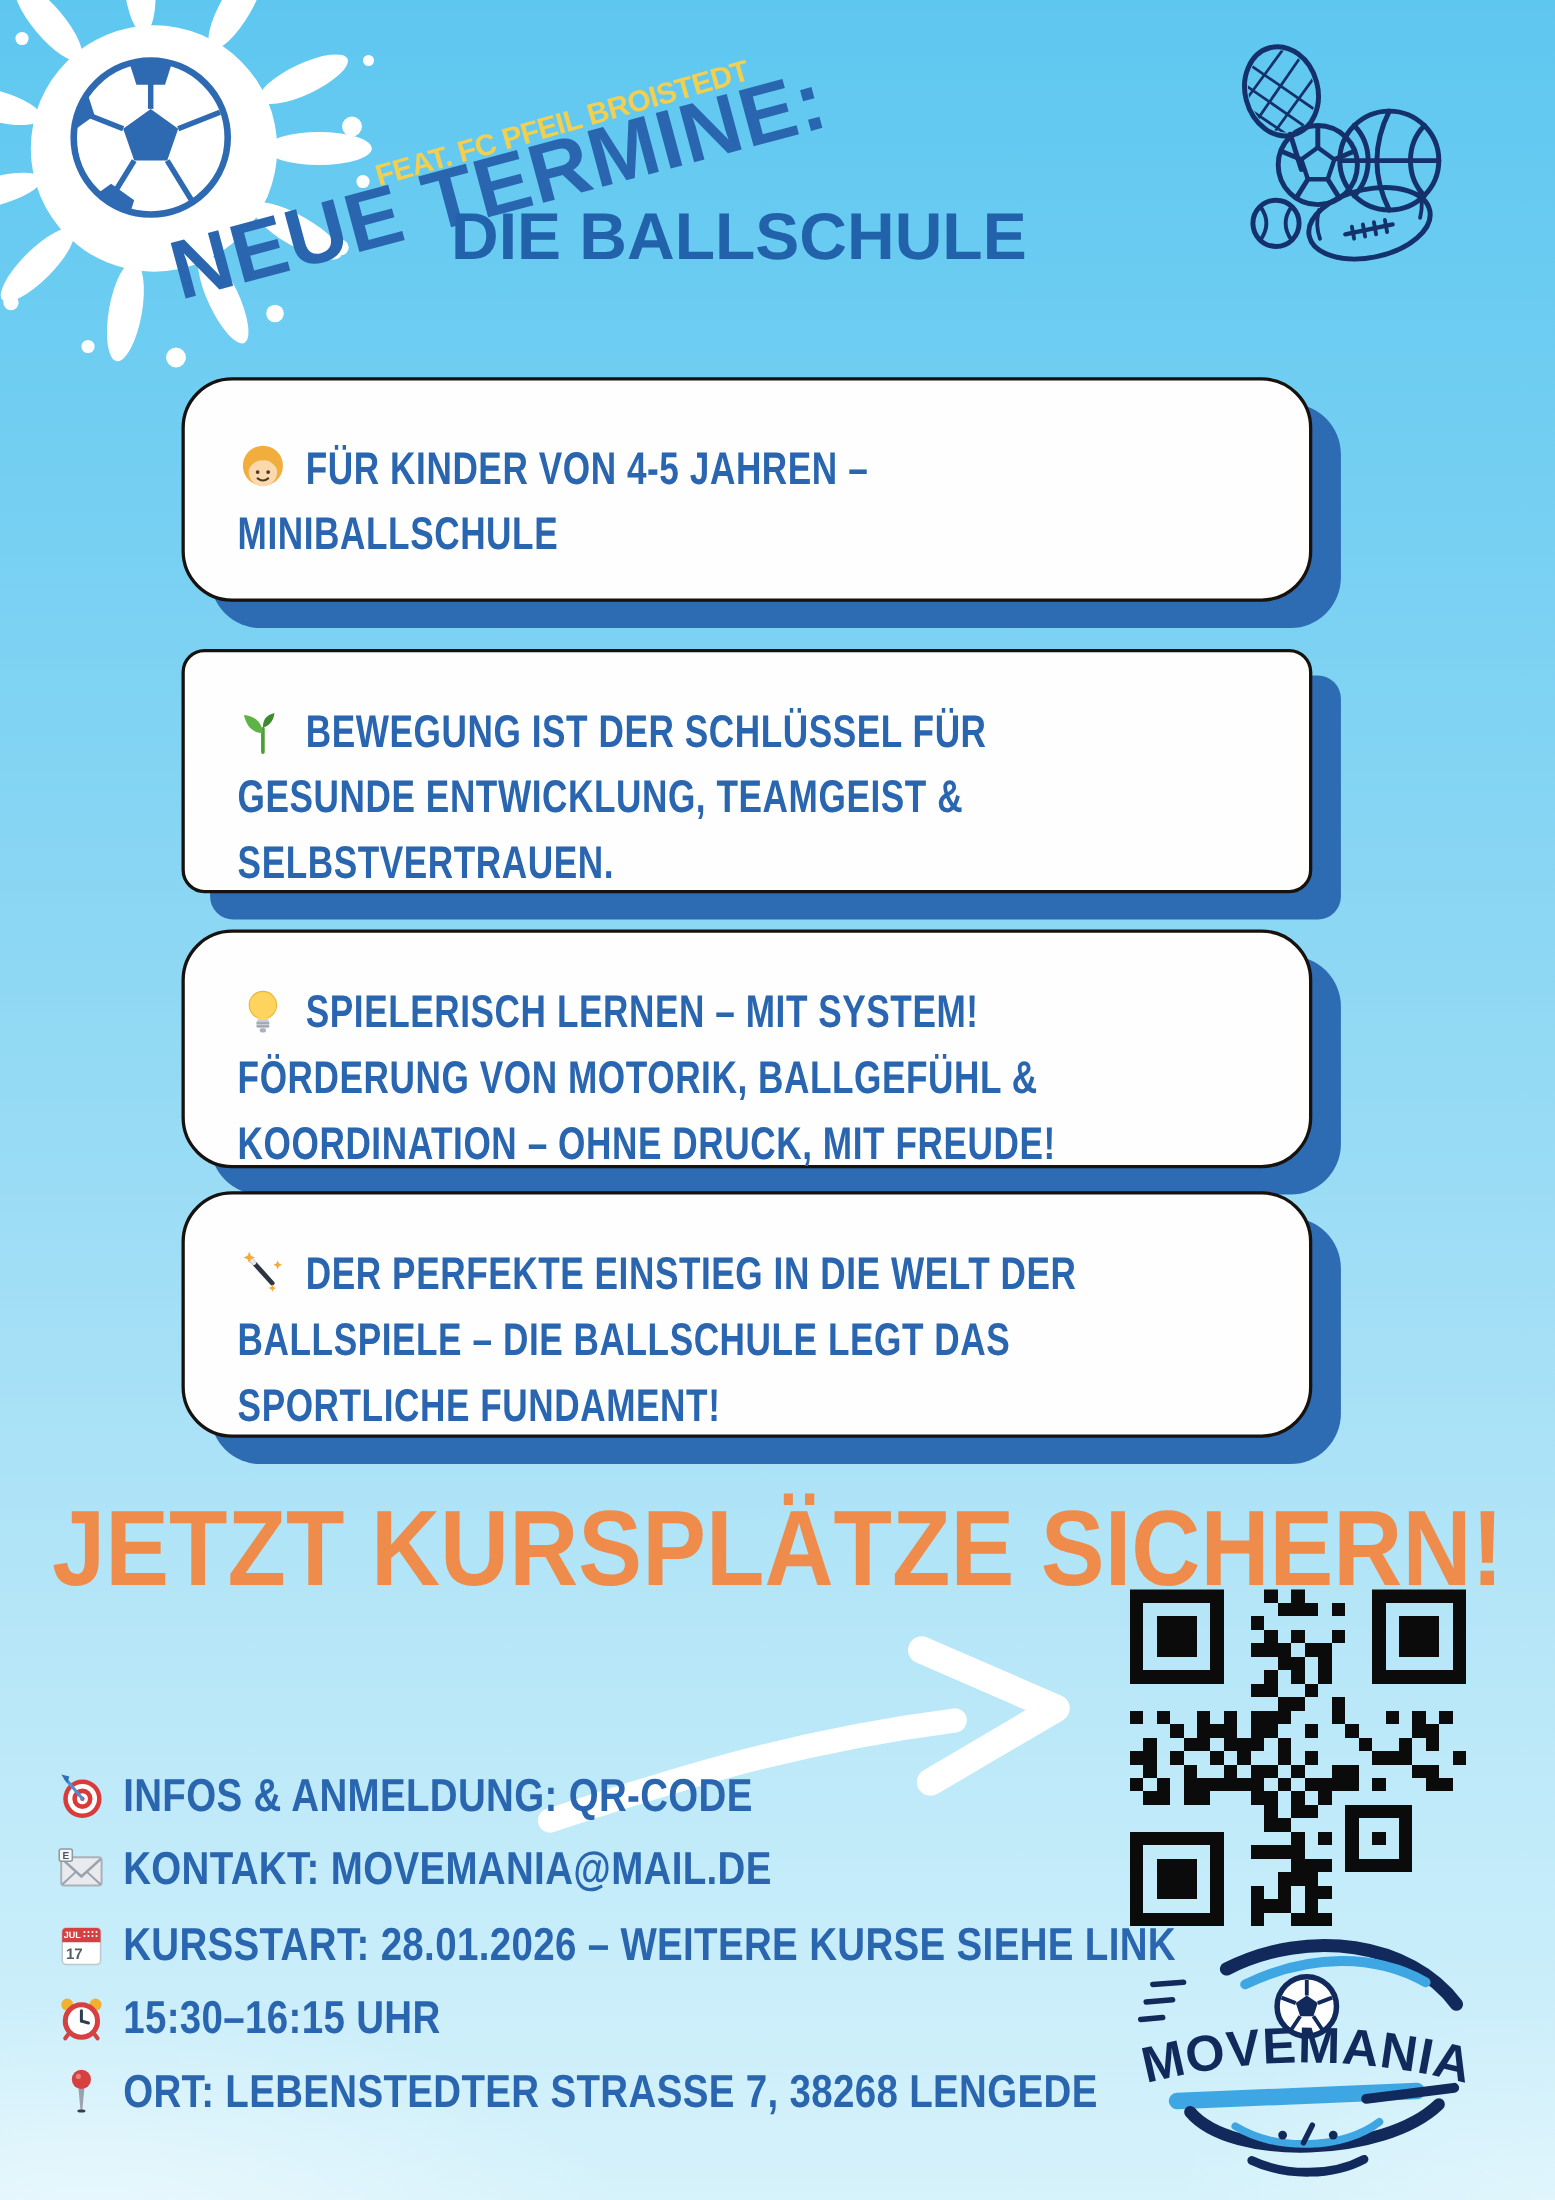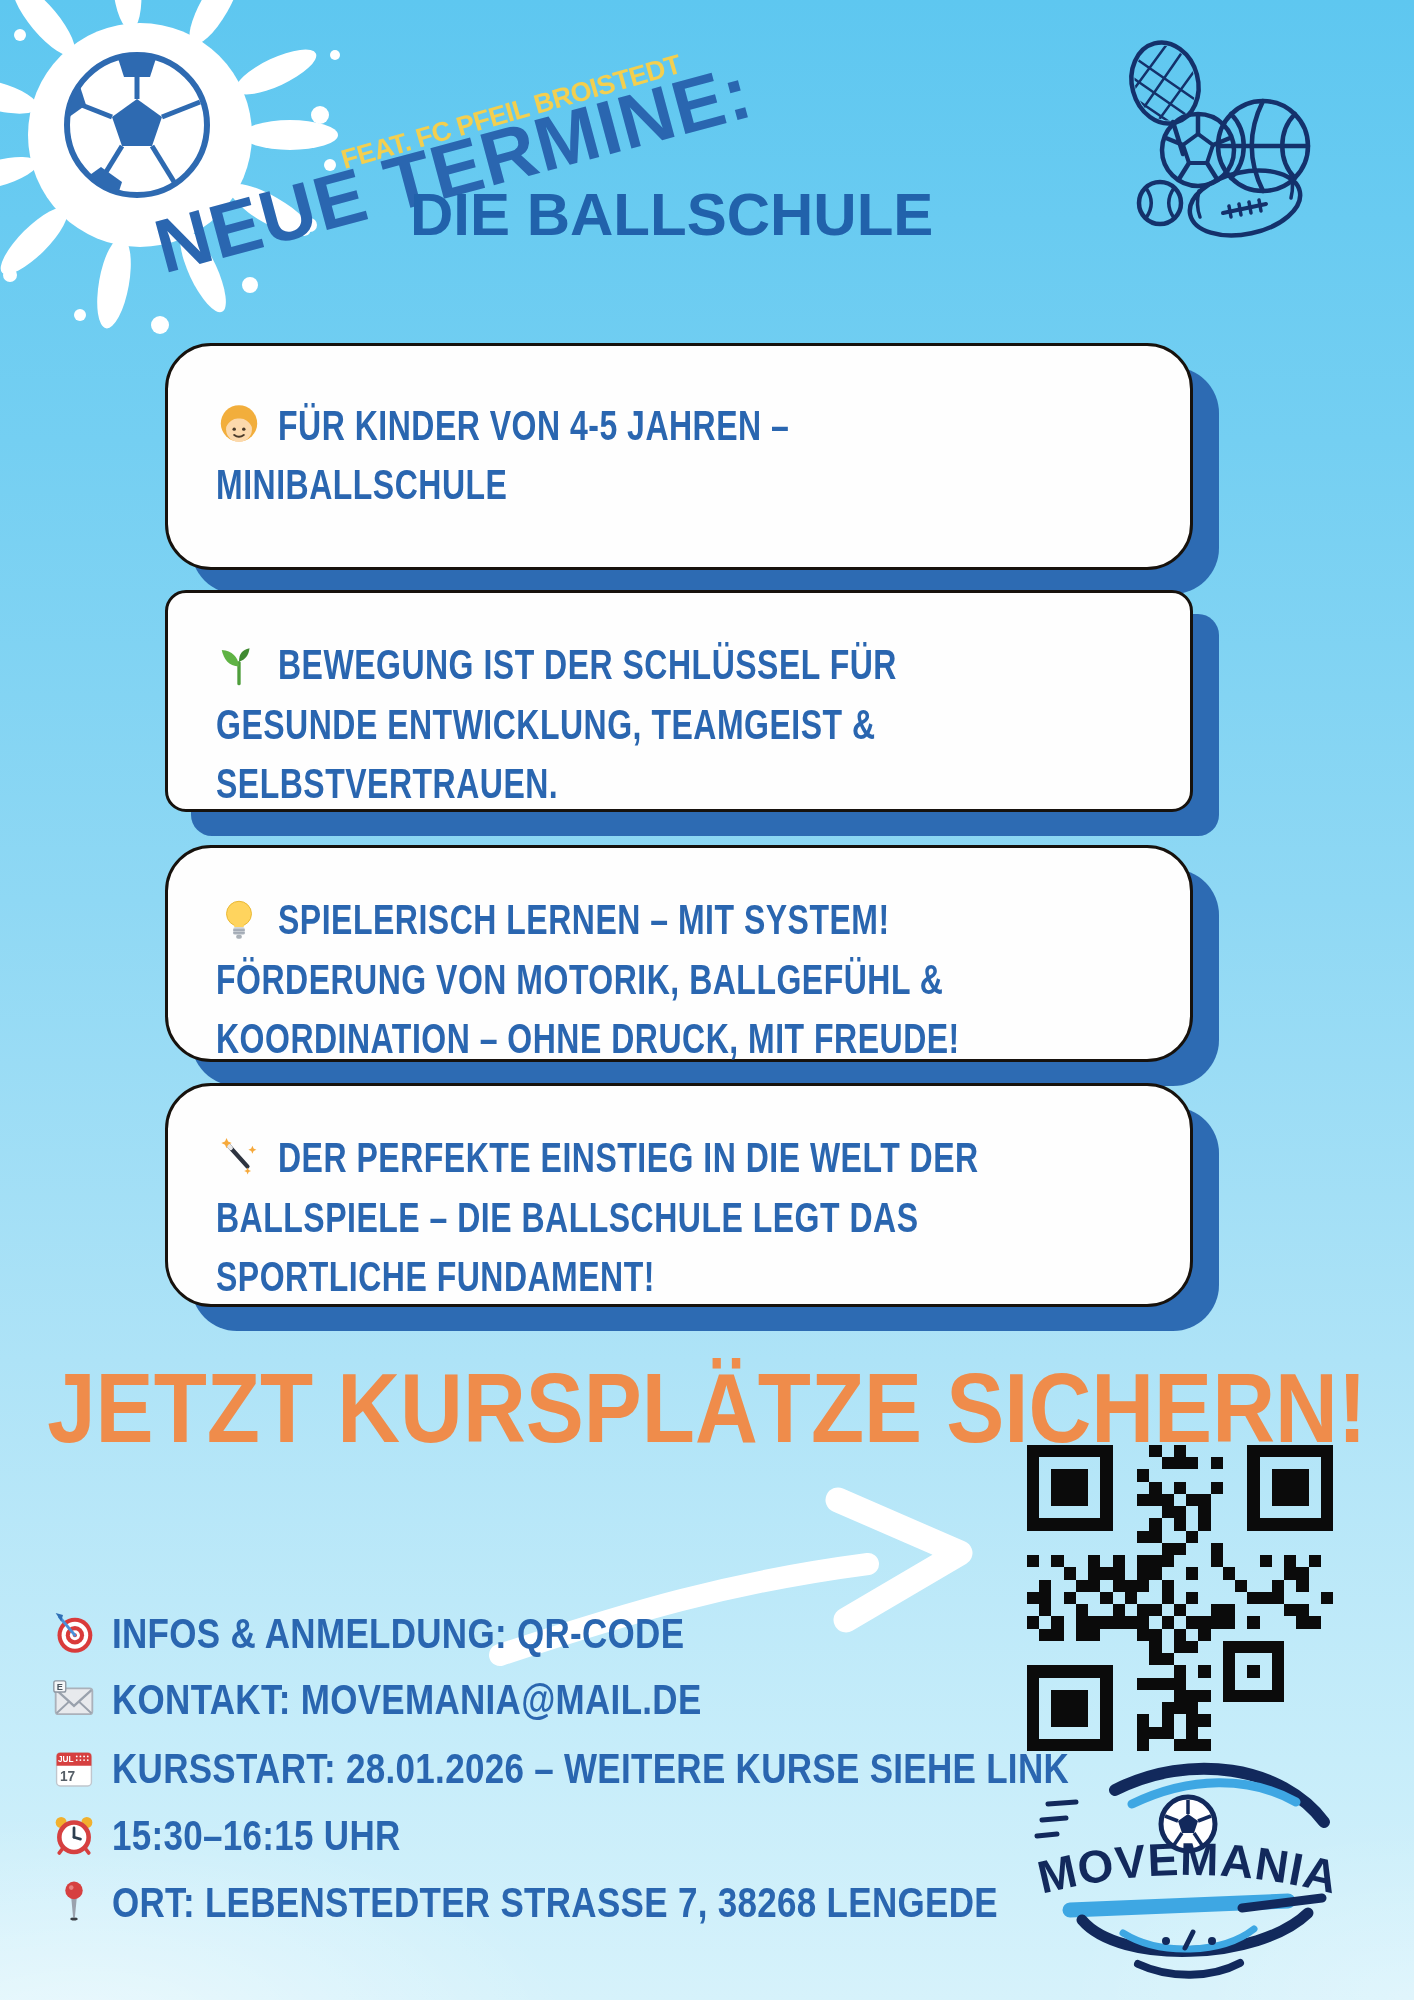--- a/index.html
+++ b/index.html
@@ -15,21 +15,21 @@
   
   .neue{position:absolute;left:146px;top:206px;font-size:76px;font-weight:bold;color:#2a66b0;
         transform:rotate(-15deg);transform-origin:left top;white-space:nowrap;letter-spacing:1px;}
   .feat{position:absolute;left:338px;top:146px;font-size:27px;font-weight:bold;color:#f3cf4f;
         transform:rotate(-16deg);transform-origin:left top;white-space:nowrap;letter-spacing:-0.5px;}
   .title{position:absolute;left:410px;top:180px;margin:0;font-size:60px;font-weight:bold;color:#2162ab;
         white-space:nowrap;letter-spacing:0;}
   
   .card{position:absolute;left:165px;width:1028px;background:#fefefe;border:3px solid #17120d;
         border-radius:46px;box-shadow:26px 24px 0 #2d6bb3;box-sizing:border-box;}
-  #card1{top:343px;height:227px;}
+  #card1{top:343px;height:204px;}
   #card2{top:590px;height:222px;border-radius:21px;}
   #card3{top:845px;height:217px;}
   #card4{top:1083px;height:224px;}
   .card-inner{padding:32px 26px 0 48px;white-space:pre-line;font-weight:bold;font-size:32px;
         line-height:46px;color:#2a66b0;letter-spacing:.5px;transform:scaleY(1.3);transform-origin:left top;}
   #card1 .card-inner{padding-top:38px;}
   .icon46{display:inline-block;width:46px;height:46px;vertical-align:-12px;margin-right:16px;transform:scaleY(0.77);}
   
   .cta{position:absolute;left:0;top:1352px;width:1414px;text-align:center;font-size:87px;font-weight:bold;
        color:#ef8c4b;transform:scaleY(1.12);transform-origin:center top;white-space:nowrap;letter-spacing:0;}

